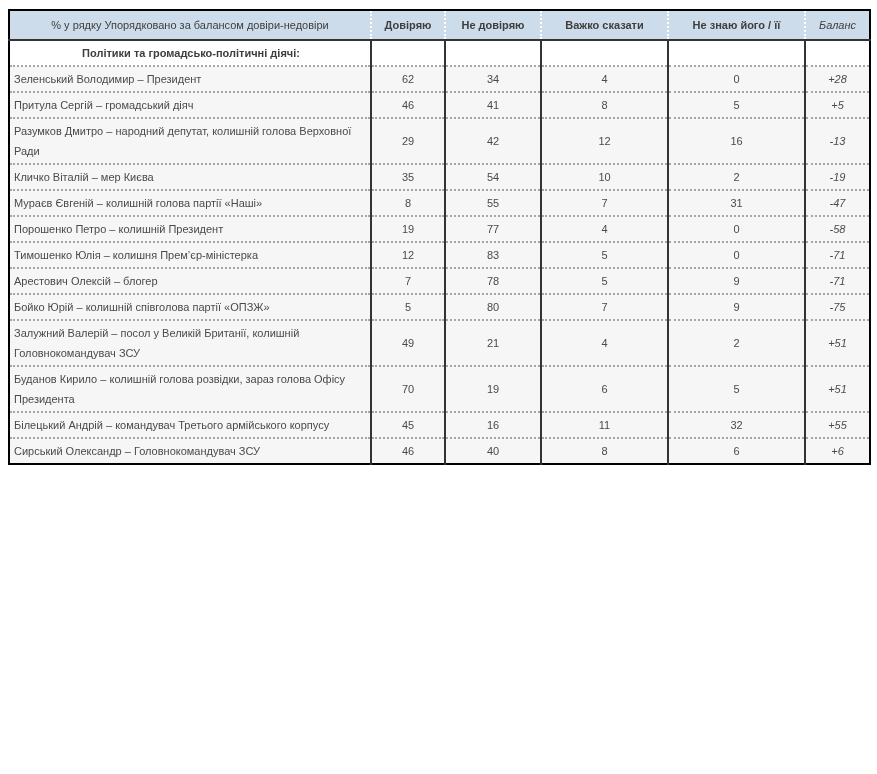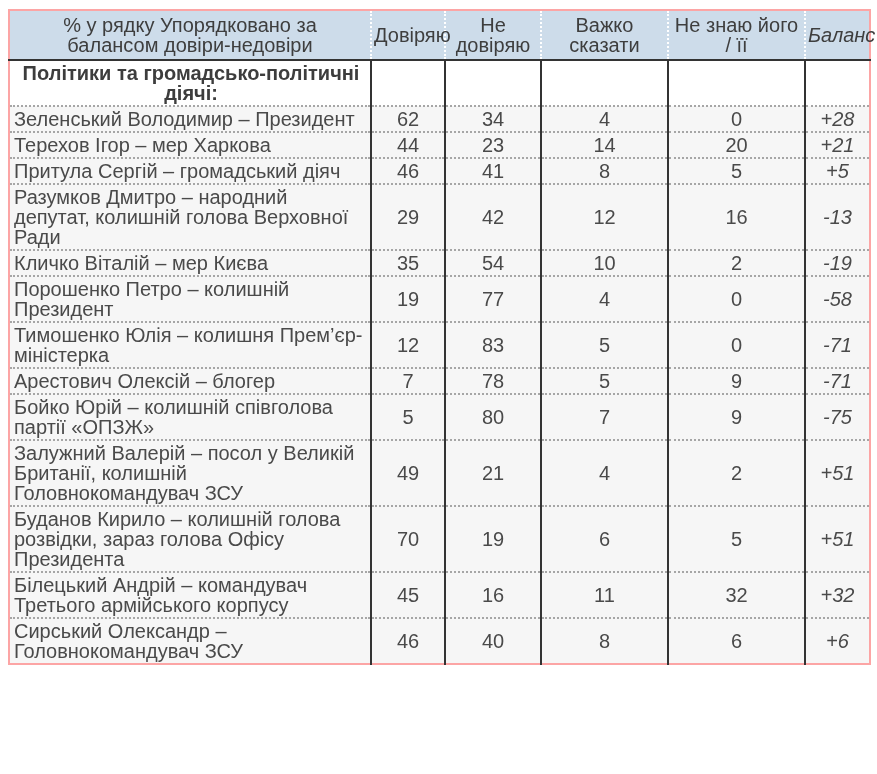--- a/index.html
+++ b/index.html
@@ -13,30 +13,30 @@
     font-family: "Liberation Sans", "DejaVu Sans", sans-serif;
     overflow: hidden;
   }
   .wrap {
     padding: 9px 8px;
   }
   table.trust-table {
     border-collapse: collapse;
     table-layout: fixed;
     width: 861px;
-    border: 2px solid #fca5a5;
-    font-size: 20px;
+    border: 2px solid #000000;
+    font-size: 11px;
     color: #4a4a4a;
   }
   thead th {
     background: #cddcea;
     color: #3e3e3e;
     text-align: center;
     vertical-align: middle;
-    font-weight: normal;
+    font-weight: bold;
     line-height: 20px;
     padding: 4px 2px;
     border-left: 2px dotted #ffffff;
     border-bottom: 2px solid #333333;
   }
   thead th.corner {
     font-weight: normal;
     border-left: none;
     padding: 4px 10px;
   }
@@ -109,28 +109,20 @@
 
       <tr>
         <td>Зеленський Володимир – Президент</td>
         <td>62</td>
         <td>34</td>
         <td>4</td>
         <td>0</td>
         <td class="balance">+28</td>
       </tr>
 
-      <tr>
-        <td>Терехов Ігор – мер Харкова</td>
-        <td>44</td>
-        <td>23</td>
-        <td>14</td>
-        <td>20</td>
-        <td class="balance">+21</td>
-      </tr>
 
 
       <tr>
         <td>Притула Сергій – громадський діяч</td>
         <td>46</td>
         <td>41</td>
         <td>8</td>
         <td>5</td>
         <td class="balance">+5</td>
       </tr>
@@ -148,20 +140,28 @@
       <tr>
         <td>Кличко Віталій – мер Києва</td>
         <td>35</td>
         <td>54</td>
         <td>10</td>
         <td>2</td>
         <td class="balance">-19</td>
       </tr>
 
 
+      <tr>
+        <td>Мураєв Євгеній – колишній голова партії «Наші»</td>
+        <td>8</td>
+        <td>55</td>
+        <td>7</td>
+        <td>31</td>
+        <td class="balance">-47</td>
+      </tr>
 
       <tr>
         <td>Порошенко Петро – колишній Президент</td>
         <td>19</td>
         <td>77</td>
         <td>4</td>
         <td>0</td>
         <td class="balance">-58</td>
       </tr>
 
@@ -210,21 +210,21 @@
         <td>5</td>
         <td class="balance">+51</td>
       </tr>
 
       <tr>
         <td>Білецький Андрій – командувач Третього армійського корпусу</td>
         <td>45</td>
         <td>16</td>
         <td>11</td>
         <td>32</td>
-        <td class="balance">+32</td>
+        <td class="balance">+55</td>
       </tr>
 
       <tr>
         <td>Сирський Олександр – Головнокомандувач ЗСУ</td>
         <td>46</td>
         <td>40</td>
         <td>8</td>
         <td>6</td>
         <td class="balance">+6</td>
       </tr>

